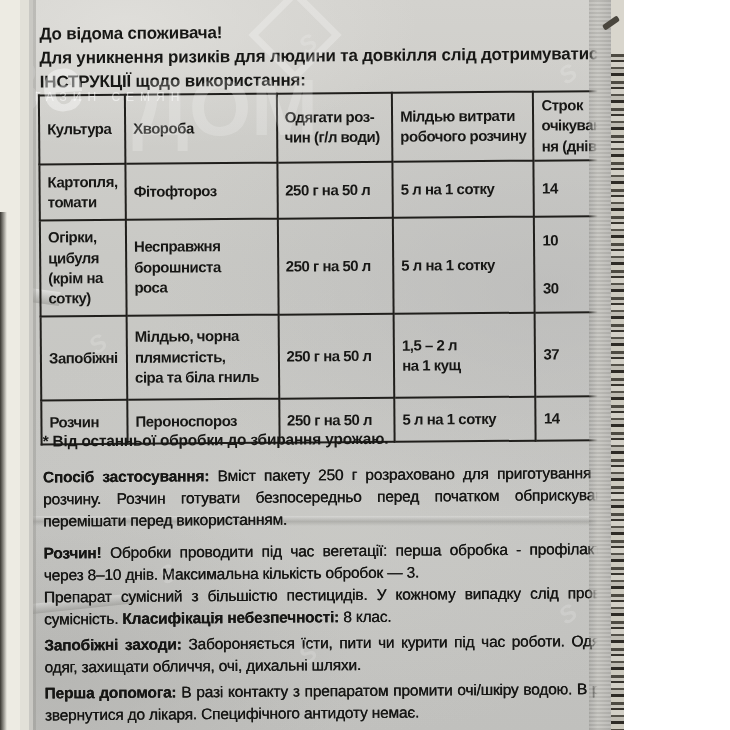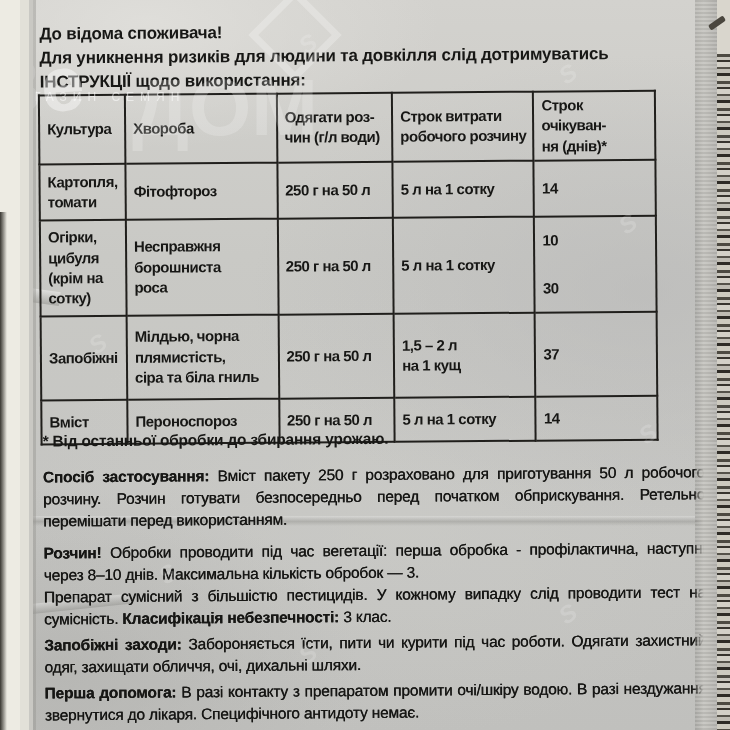--- a/index.html
+++ b/index.html
@@ -1,17 +1,17 @@
 <!DOCTYPE html>
 <html><head>
 <meta charset="utf-8">
 <style>
   html,body{margin:0;padding:0;}
   #stage{
-    position:relative;width:730px;height:730px;overflow:hidden;
+    position:relative;width:624px;height:730px;overflow:hidden;
     font-family:"Liberation Sans","DejaVu Sans",sans-serif;
     color:#171715;
     background:
       radial-gradient(420px 180px at 20% 3%, rgba(224,223,219,.9) 0%, rgba(224,223,219,0) 70%),
       radial-gradient(560px 340px at 88% 40%, rgba(182,182,182,.55) 0%, rgba(182,182,182,0) 70%),
       radial-gradient(430px 260px at 8% 92%, rgba(176,176,173,.6) 0%, rgba(176,176,173,0) 70%),
       radial-gradient(500px 300px at 55% 70%, rgba(205,205,201,.5) 0%, rgba(205,205,201,0) 75%),
       linear-gradient(180deg,#d3d2ce 0%,#c9c9c5 35%,#c5c5c2 70%,#c0c0bd 100%);
   }
   
@@ -94,21 +94,21 @@
           <col style="width:116px">
         <col style="width:142px">
           <col style="width:122px">
       </colgroup>
       <tbody>
           <tr class="hdr">
         <th>Культура</th>
         <th>Хвороба</th>
         <th>Одягати роз-
 чин (г/л води)</th>
-        <th>Строк витрати
+        <th>Мілдью витрати
 робочого розчину</th>
         <th>Строк очікуван-
 ня (днів)*</th>
       </tr>
       <tr class="r1">
         <td>Картопля,
 томати</td>
         <td>Фітофтороз</td>
         <td>250 г на 50 л</td>
         <td>5 л на 1 сотку</td>
@@ -132,21 +132,21 @@
         <td>Запобіжні</td>
         <td>Мілдью, чорна
 плямистість,
 сіра та біла гниль</td>
         <td>250 г на 50 л</td>
         <td>1,5 – 2 л
 на 1 кущ</td>
         <td class="days">37</td>
       </tr>
       <tr class="r4">
-        <td>Вміст</td>
+        <td>Розчин</td>
         <td>Пероноспороз</td>
         <td>250 г на 50 л</td>
         <td>5 л на 1 сотку</td>
         <td class="days">14</td>
       </tr>
     </tbody>
       </table>
 
     <div class="foot-and-paras">
       <div class="footnote">* Від останньої обробки до збирання урожаю.</div>
@@ -157,21 +157,21 @@
       </p>
 
       <p class="para tight">
         <span class="lead">Розчин!</span>
         <span>Обробки проводити під час вегетації: перша обробка - профілактична, наступні через 8–10 днів. Максимальна кількість обробок — 3.</span>
       </p>
 
       <p class="para">
         <span>Препарат сумісний з більшістю пестицидів. У кожному випадку слід проводити тест на сумісність.</span>
         <span class="lead">Класифікація небезпечності:</span>
-        <span>3 клас.</span>
+        <span>8 клас.</span>
       </p>
 
       <p class="para">
         <span class="lead">Запобіжні заходи:</span>
         <span>Забороняється їсти, пити чи курити під час роботи. Одягати захистний одяг, захищати обличчя, очі, дихальні шляхи.</span>
       </p>
 
       <p class="para">
         <span class="lead">Перша допомога:</span>
         <span>В разі контакту з препаратом промити очі/шкіру водою. В разі нездужання звернутися до лікаря. Специфічного антидоту немає.</span>

